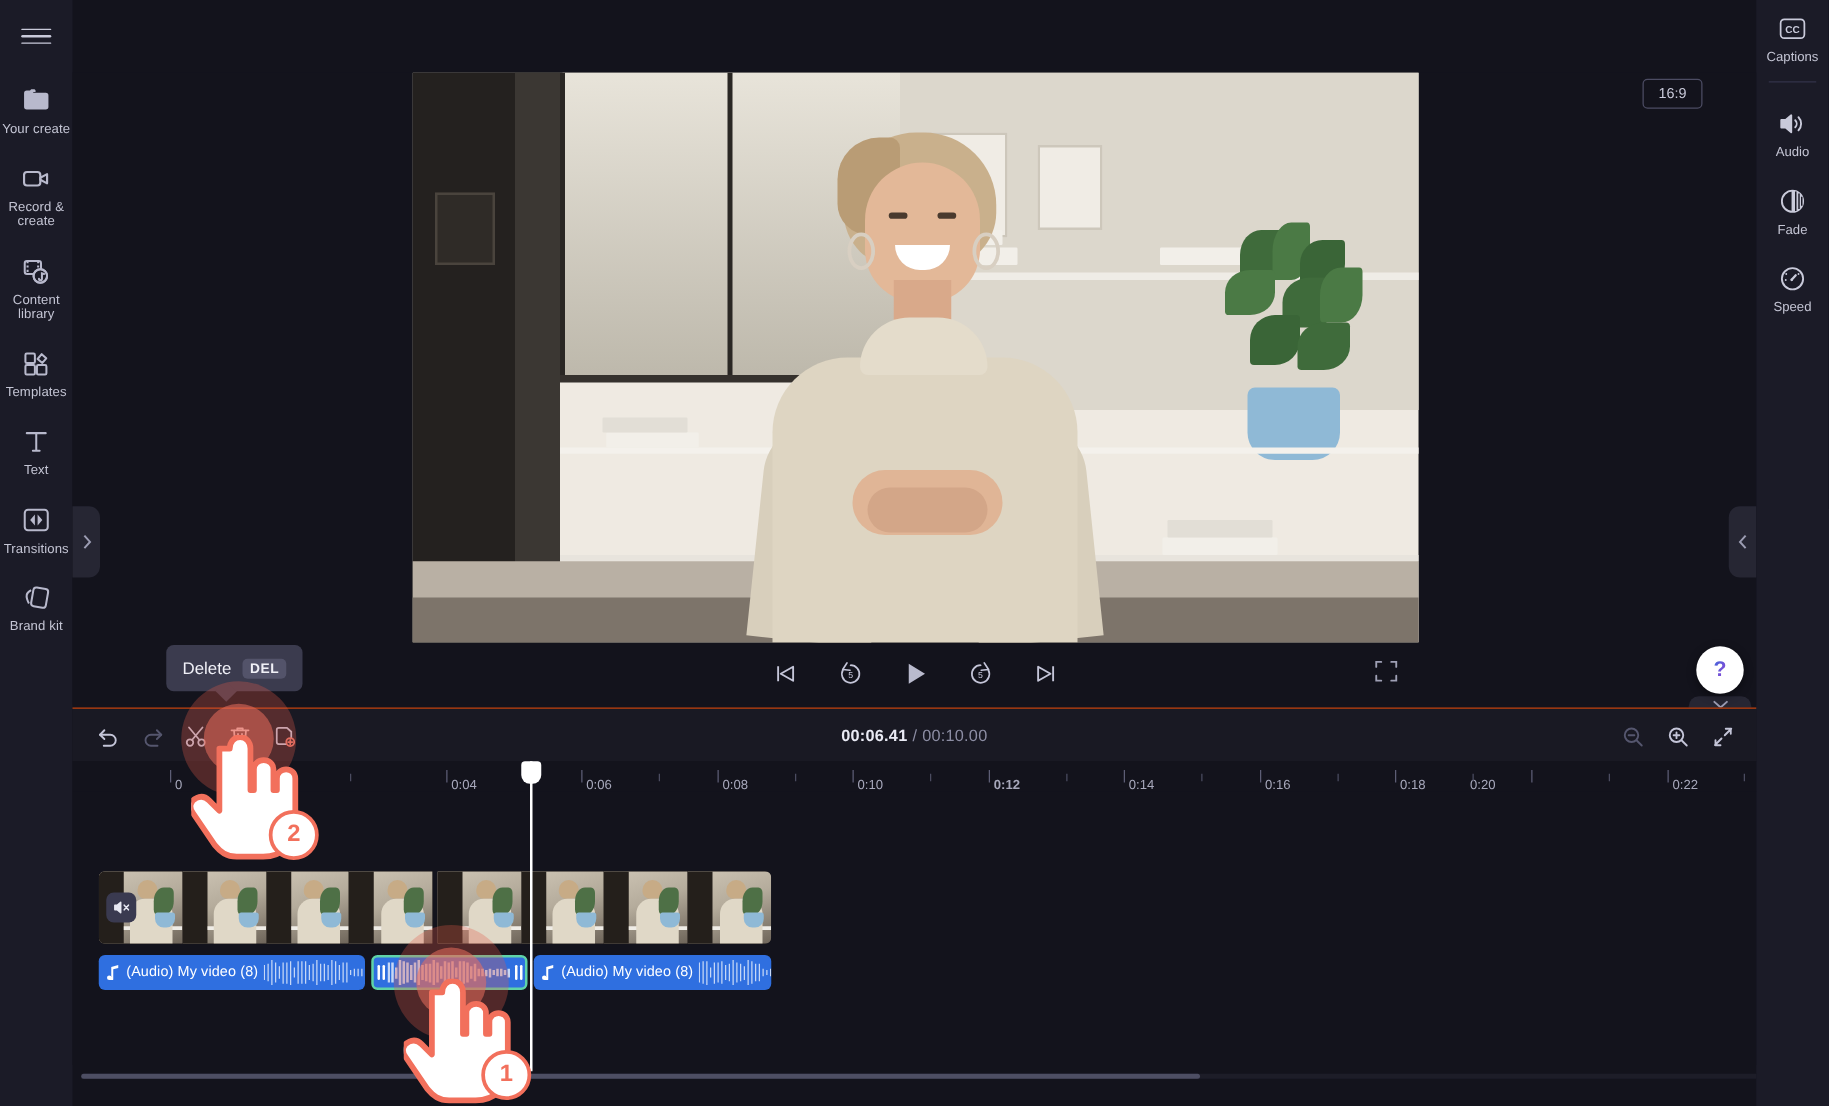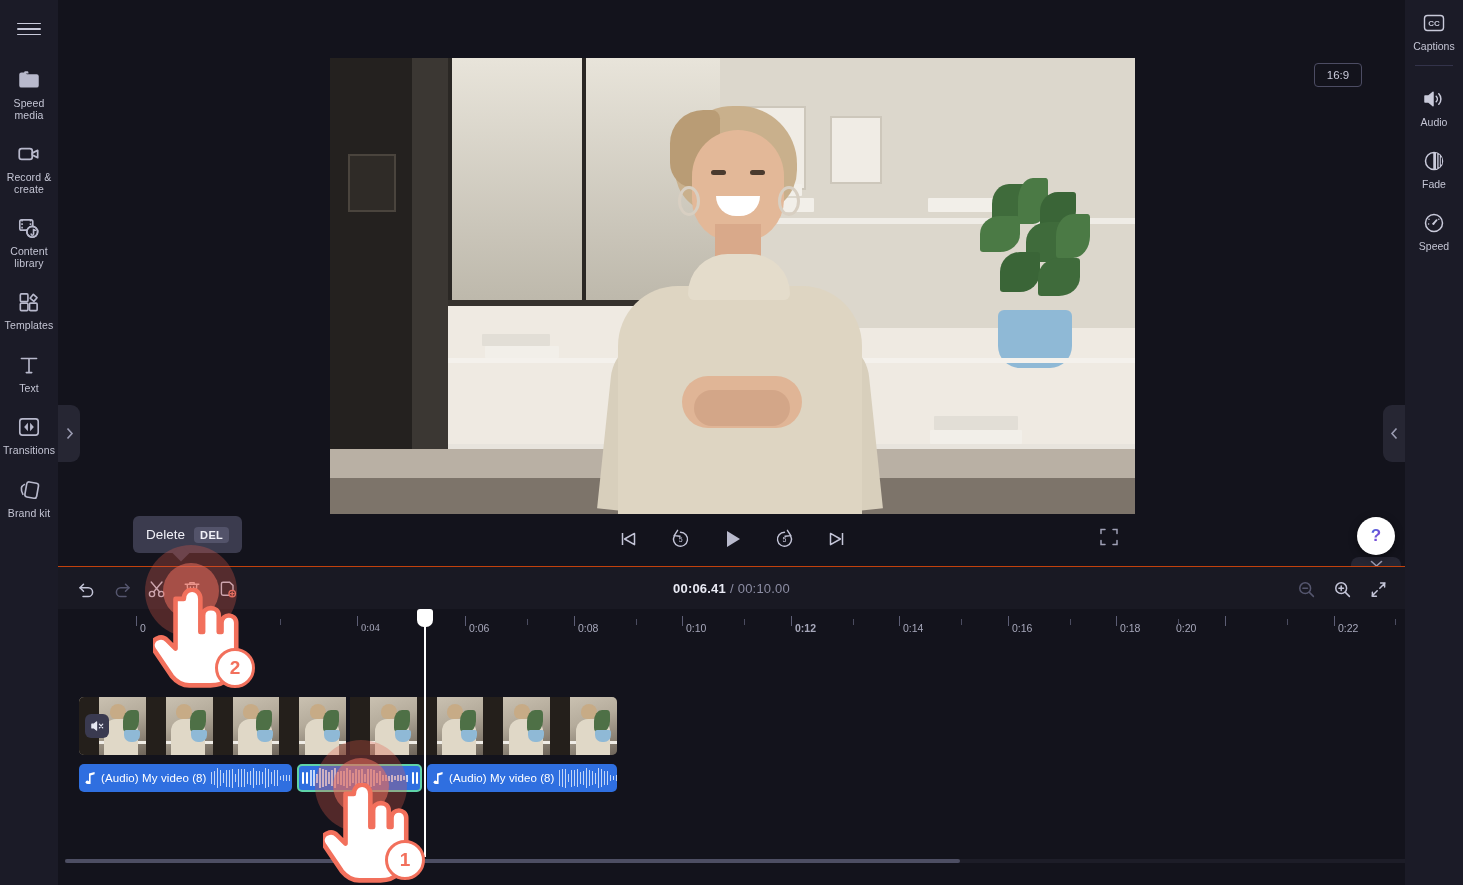--- a/index.html
+++ b/index.html
@@ -263,21 +263,21 @@
         <span></span>
     </div>
 
     <div class="rail-item" style="margin-top:24px;">
       <span class="ico">
         <svg width="26" height="26" viewBox="0 0 24 24" fill="#b8b9cc">
             <path d="M3 7a2 2 0 0 1 2-2h3.6l1.4 1.6H19a2 2 0 0 1 2 2V17a2 2 0 0 1-2 2H5a2 2 0 0 1-2-2z"></path>
             <path d="M7.5 5.2c0-.7.6-1.2 1.3-1.2h1.4c.7 0 1.3.5 1.3 1.2V6H7.5z" fill="#b8b9cc"></path>
           </svg>
       </span>
-      <span class="lbl">Speed media</span>
+      <span class="lbl">Your create</span>
     </div>
 
     <div class="rail-item">
       <span class="ico">
         <svg width="26" height="26" viewBox="0 0 24 24" fill="none" stroke="#b8b9cc" stroke-width="1.6">
             <rect x="3" y="7" width="12" height="10" rx="2.2"></rect>
             <path d="M15 11.2l5-2.6v6.8l-5-2.6z" stroke-linejoin="round"></path>
           </svg>
       </span>
       <span class="lbl">Record &amp; create</span>
@@ -569,21 +569,21 @@
           <path d="M3 16l5.2-5.2M3.4 12.2v4h4M16 3l-5.2 5.2M15.6 7V3h-4"></path>
         </svg>
       </div>
     </div>
   </div>
 
   <div class="ruler">
       <div class="rtick" style="left: 78px;"></div>
       <div class="rlab" style="left: 82px;">0</div>
       <div class="rtick" style="left: 299px;"></div>
-      <div class="rlab" style="left: 303px; font-family: Liberation Serif, serif;">0:04</div>
+      <div class="rlab" style="left: 303px;">0:04</div>
       <div class="rtick" style="left: 407px;"></div>
       <div class="rlab" style="left: 411px;">0:06</div>
       <div class="rtick" style="left: 516px;"></div>
       <div class="rlab" style="left: 520px;">0:08</div>
       <div class="rtick" style="left: 624px;"></div>
       <div class="rlab" style="left: 628px;">0:10</div>
       <div class="rtick" style="left: 733px;"></div>
       <div class="rlab" style="left: 737px; font-weight: bold;">0:12</div>
       <div class="rtick" style="left: 841px;"></div>
       <div class="rlab" style="left: 845px;">0:14</div>

